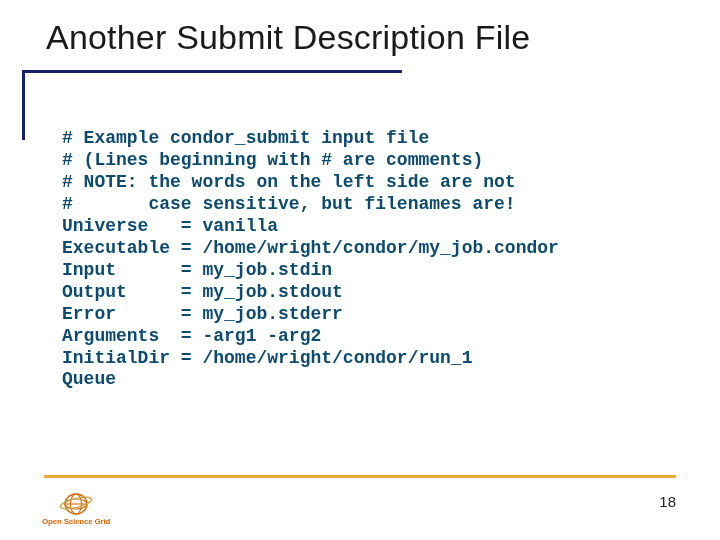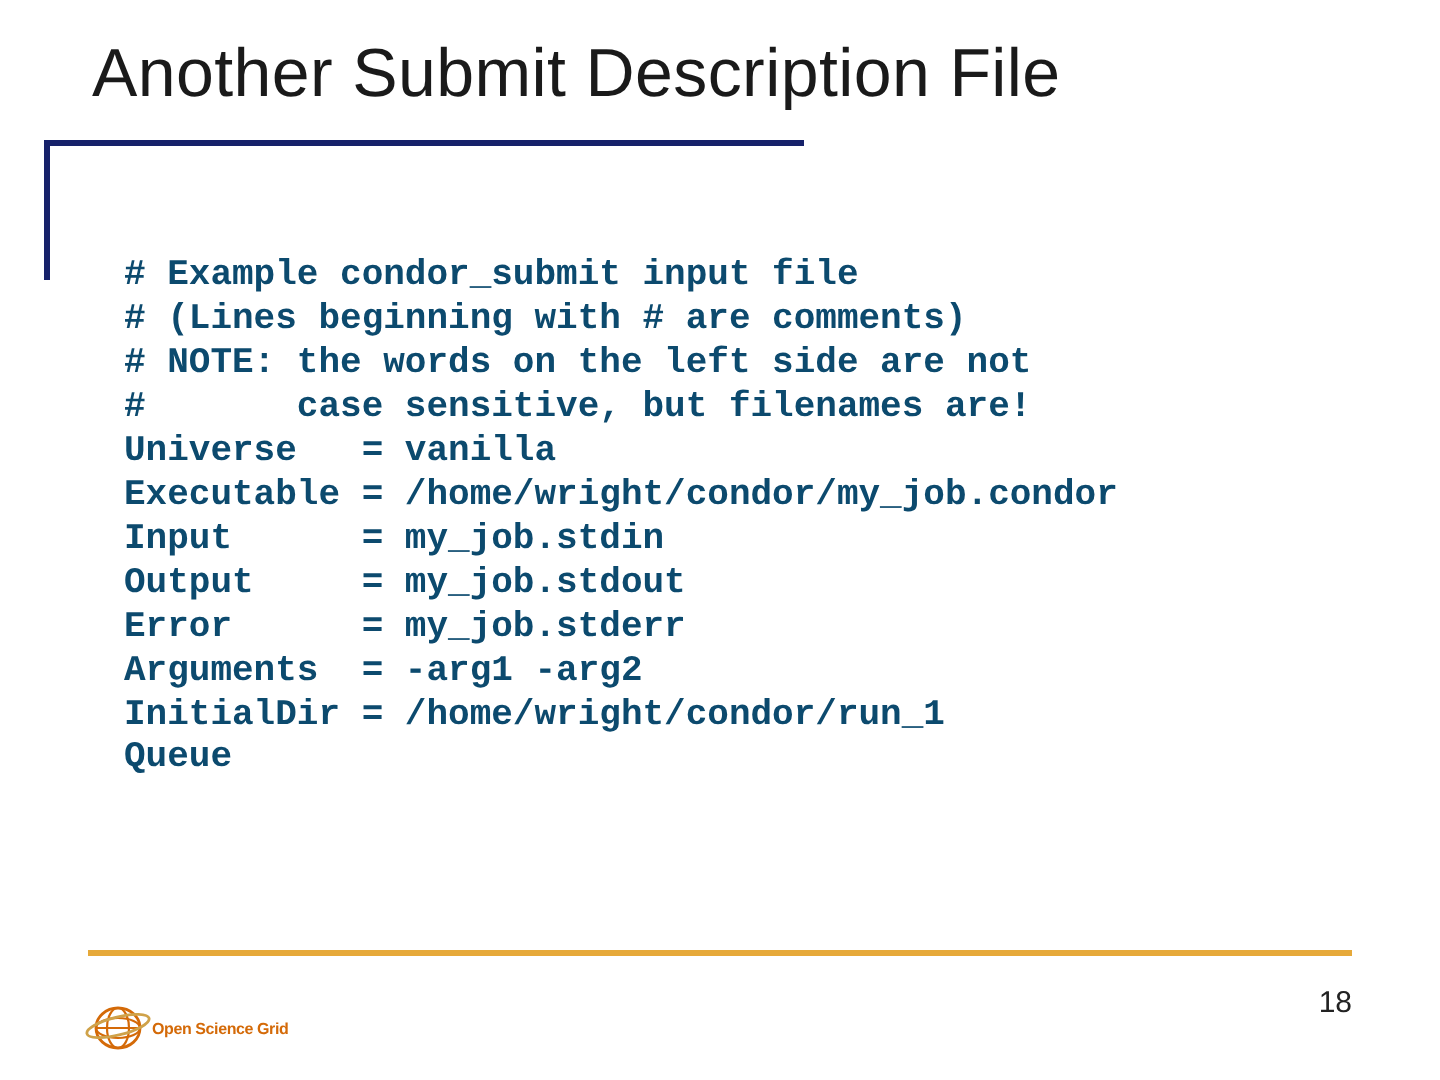--- a/index.html
+++ b/index.html
@@ -75,21 +75,21 @@
     right: 44px;
     bottom: 30px;
     font-size: 15px;
     color: #222;
   }
   .logo {
     position: absolute;
     left: 42px;
     bottom: 14px;
     display: flex;
-    flex-direction: row;
+    flex-direction: column;
     align-items: center;
   }
   .logo svg { display: block; }
   .logo-text {
     font-size: 8px;
     color: #d46a08;
     letter-spacing: -0.2px;
     margin-top: 1px;
     font-weight: bold;
   }

